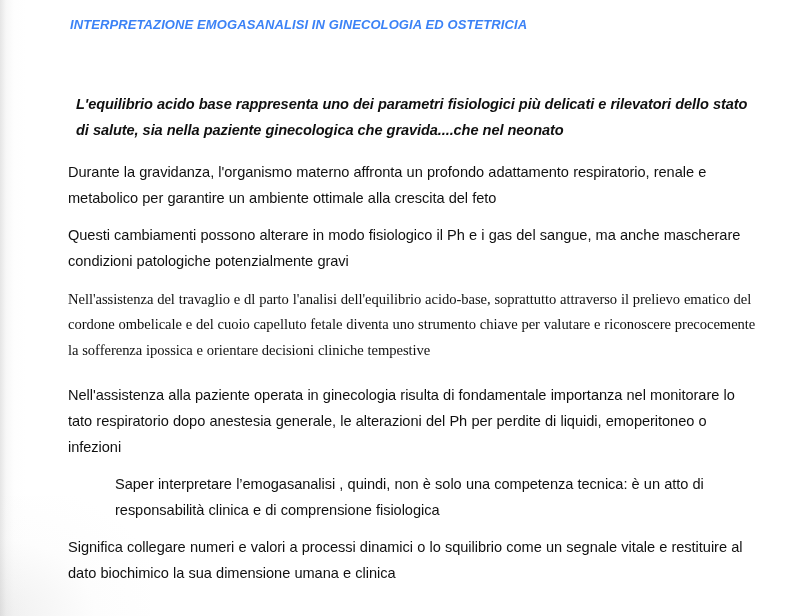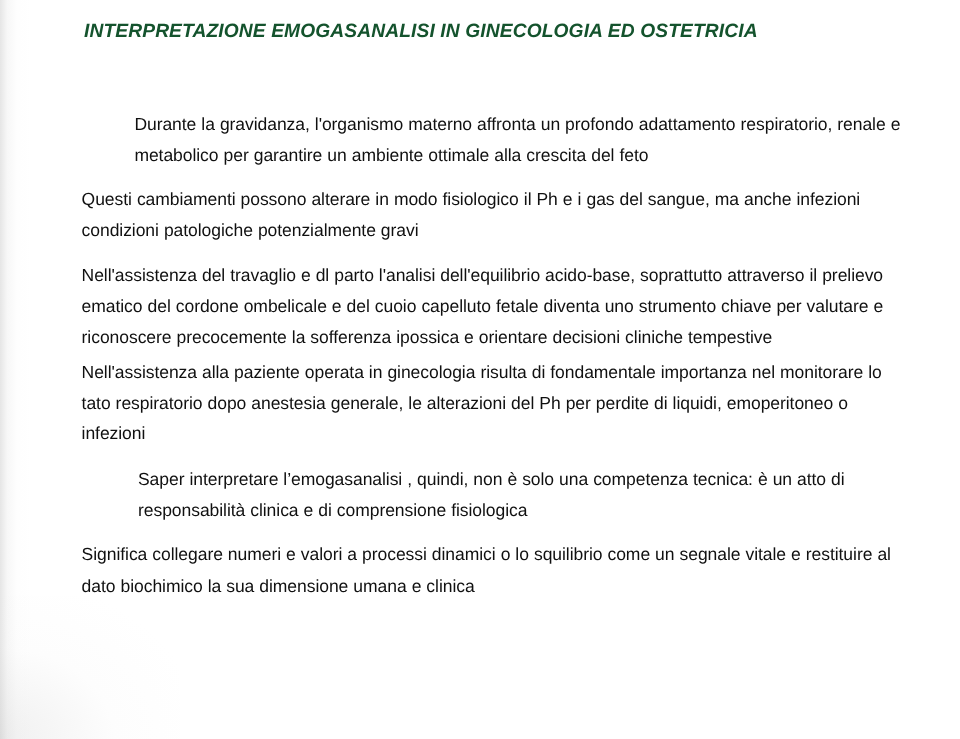--- a/index.html
+++ b/index.html
@@ -47,26 +47,26 @@
   .page {
     position: absolute;
     inset: 0;
   }
 
   .doc-title {
     position: absolute;
     left: 70px;
     top: 7px;
     width: 700px;
-    font-size: 16px;
+    font-size: 13px;
     font-style: italic;
     font-weight: bold;
     letter-spacing: 0.1px;
     line-height: 17px;
-    color: #14532d;
+    color: #3b82f6;
   }
 
   .body-block {
     position: absolute;
     left: 68px;
     top: 92px;
     width: 690px;
   }
 
   .para {
@@ -82,44 +82,45 @@
   .para.lead {
     font-style: italic;
     font-weight: bold;
     margin-left: 8px;
     width: 682px;
     margin-bottom: 17px;
     letter-spacing: -0.1px;
   }
 
   .para.p2 { margin-bottom: 12px; }
-  .para.p3 { margin-bottom: 12px; margin-left: 44px; }
+  .para.p3 { margin-bottom: 12px; }
   .para.p4 { margin-bottom: 12px; }
-  .para.p5 { margin-bottom: 4px; }
+  .para.p5 { margin-bottom: 20px; font-family: Liberation Serif, serif; }
   .para.p6 { margin-bottom: 12px; }
   .para.p7 { margin-bottom: 12px; margin-left: 47px; }
   .para.p8 { margin-bottom: 0; }
 </style>
 </head>
 <body>
 
 <div class="page">
 
   <div class="scan-edge-left"></div>
   <div class="scan-edge-bottom"></div>
 
   <h1 class="doc-title">INTERPRETAZIONE EMOGASANALISI IN GINECOLOGIA ED OSTETRICIA</h1>
 
   <div class="body-block">
 
+    <p class="para lead">L'equilibrio acido base rappresenta uno dei parametri fisiologici più delicati e rilevatori dello stato di salute, sia nella paziente ginecologica che gravida....che nel neonato</p>
 
 
     <p class="para p3">Durante la gravidanza, l'organismo materno affronta un profondo adattamento respiratorio, renale e metabolico per garantire un ambiente ottimale alla crescita del feto</p>
 
-    <p class="para p4">Questi cambiamenti possono alterare in modo fisiologico il Ph e i gas del sangue, ma anche infezioni condizioni patologiche potenzialmente gravi</p>
+    <p class="para p4">Questi cambiamenti possono alterare in modo fisiologico il Ph e i gas del sangue, ma anche mascherare condizioni patologiche potenzialmente gravi</p>
 
     <p class="para p5">Nell'assistenza del travaglio e dl parto l'analisi dell'equilibrio acido-base, soprattutto attraverso il prelievo ematico del cordone ombelicale e del cuoio capelluto fetale diventa uno strumento chiave per valutare e riconoscere precocemente la sofferenza ipossica e orientare decisioni cliniche tempestive</p>
 
     <p class="para p6">Nell'assistenza alla paziente operata in ginecologia risulta di fondamentale importanza nel monitorare lo tato respiratorio dopo anestesia generale, le alterazioni del Ph per perdite di liquidi, emoperitoneo o infezioni</p>
 
     <p class="para p7">Saper interpretare l’emogasanalisi , quindi, non è solo una competenza tecnica: è un atto di responsabilità clinica e di comprensione fisiologica</p>
 
     <p class="para p8">Significa collegare numeri e valori a processi dinamici o lo squilibrio come un segnale vitale e restituire al dato biochimico la sua dimensione umana e clinica</p>
 
   </div>

